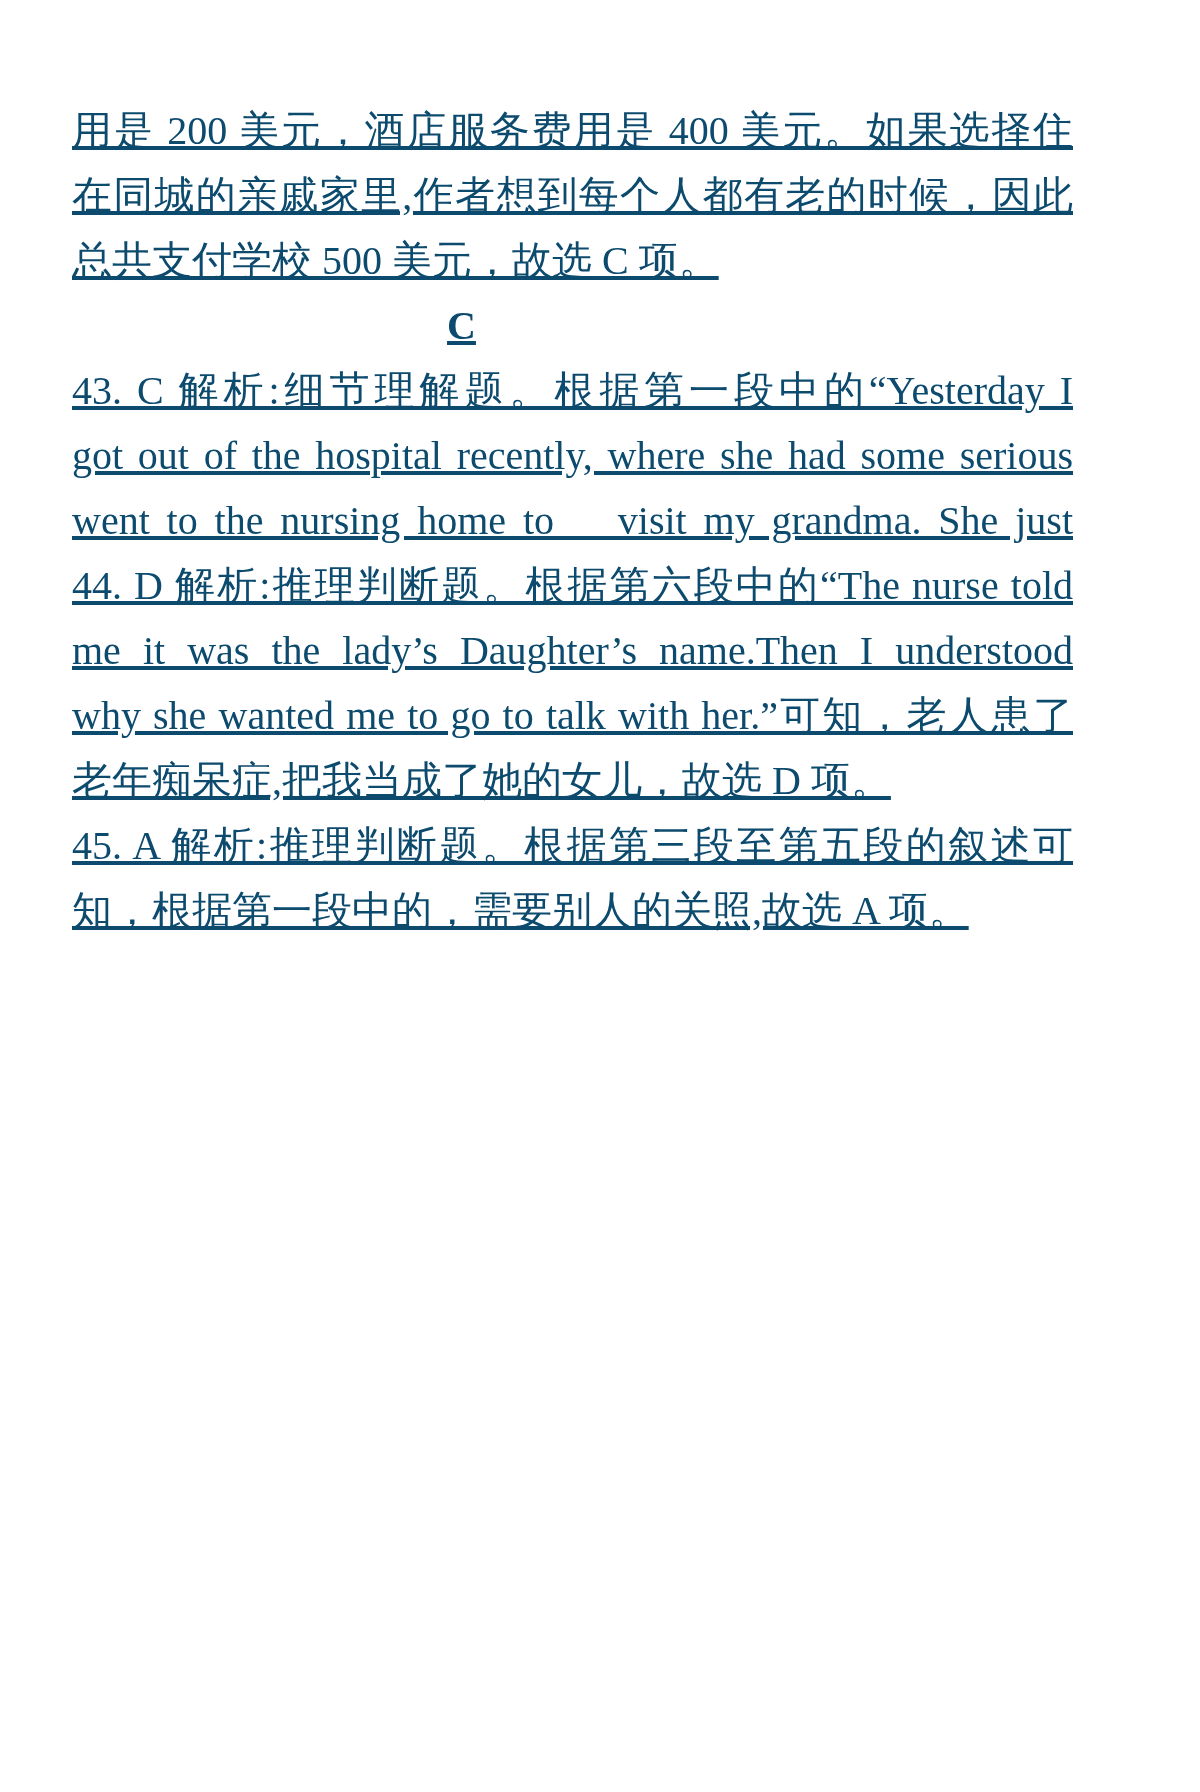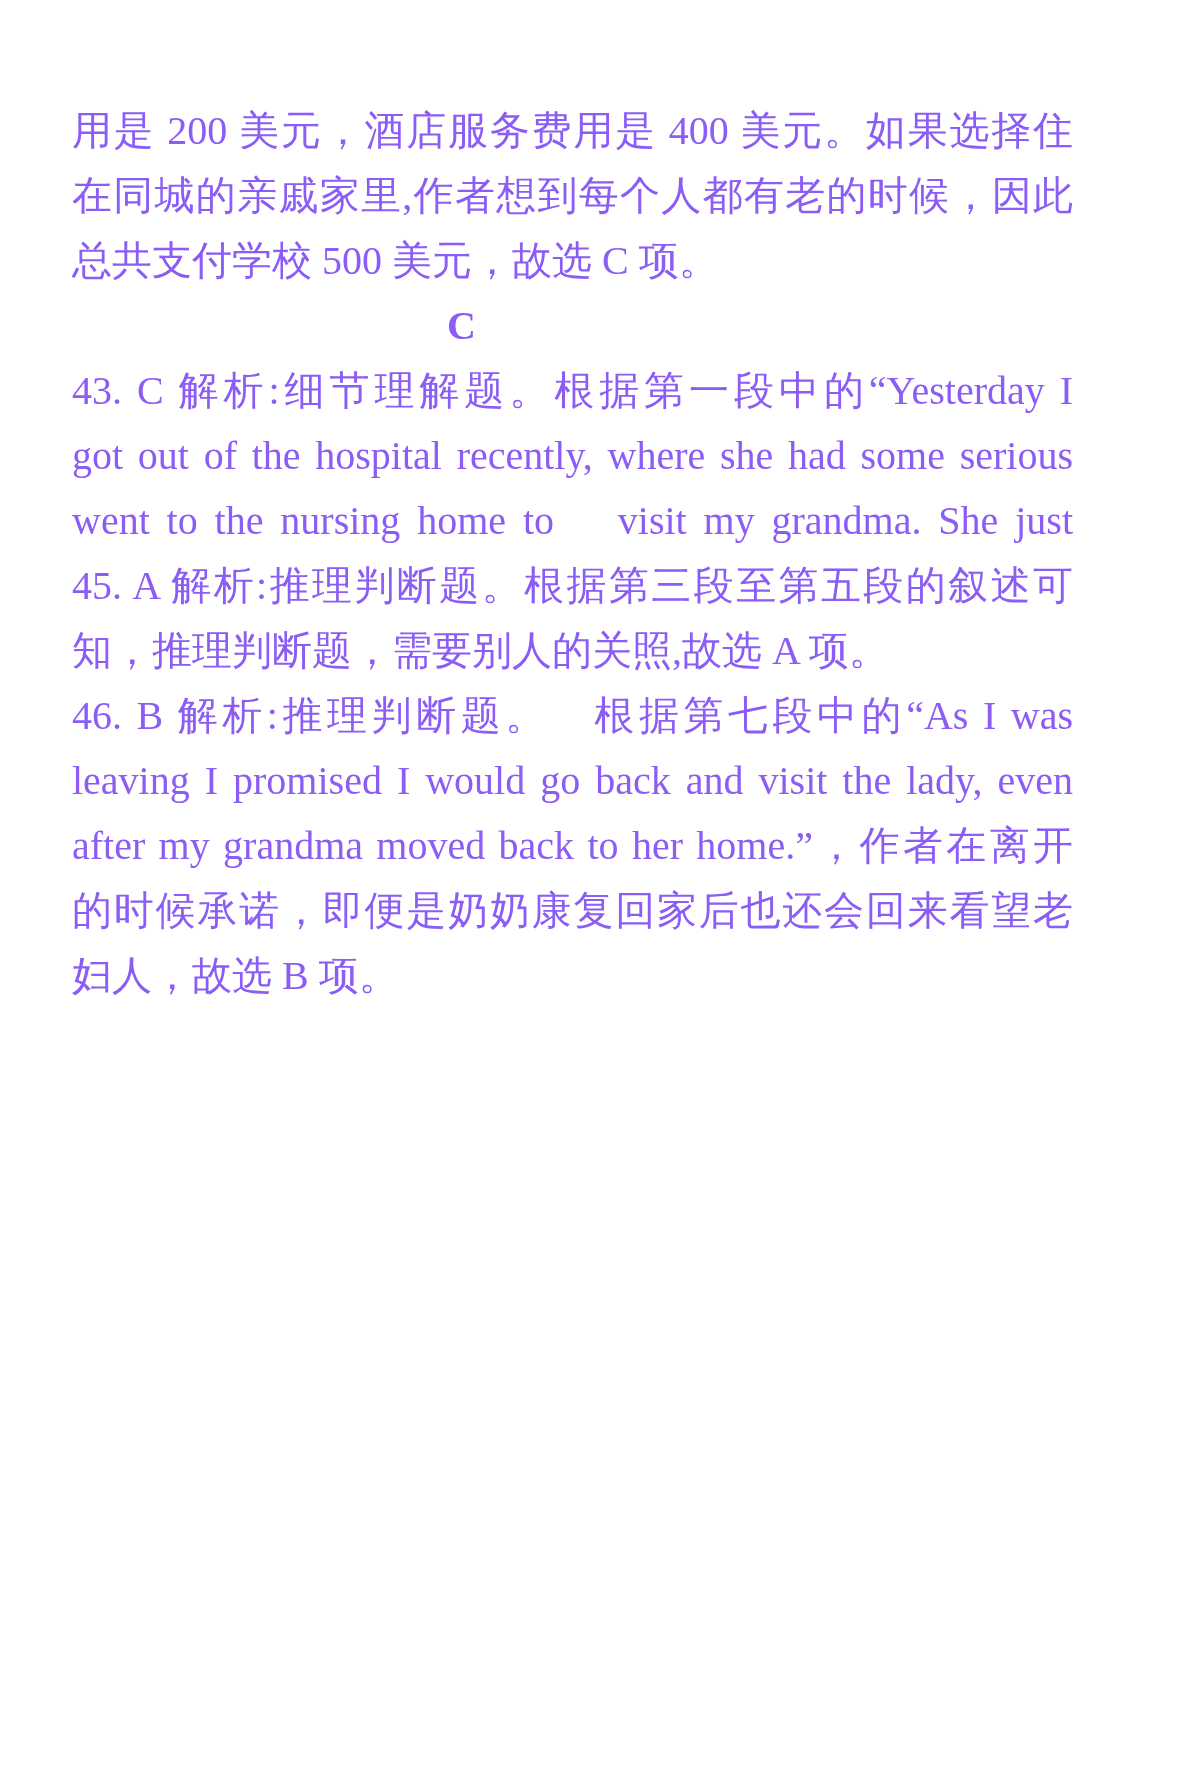--- a/index.html
+++ b/index.html
@@ -40,36 +40,35 @@
     height: 65px;
     font-weight: bold;
     text-align: center;
     position: relative;
     left: -111px;
   }
 </style>
 </head>
 <body style="background: rgb(255, 255, 255);">
 
-<div class="doc" id="doc" style="color: #8b5cf6;">
+<div class="doc" id="doc" style="color: #0c4a6e; text-decoration: underline;">
     <div class="paragraph">
       <div class="line">用是 200 美元，酒店服务费用是 400 美元。如果选择住</div>
       <div class="line">在同城的亲戚家里,作者想到每个人都有老的时候，因此</div>
       <div class="line last">总共支付学校 500 美元，故选 C 项。</div>
     </div>
     <div class="heading">C</div>
     <div class="paragraph">
       <div class="line">43. C 解析:细节理解题。根据第一段中的“Yesterday I</div>
       <div class="line">got out of the hospital recently, where she had some serious</div>
       <div class="line">went to the nursing home to 　visit my grandma. She just</div>
     </div>
     <div class="paragraph">
-      <div class="line">45. A 解析:推理判断题。根据第三段至第五段的叙述可</div>
-      <div class="line last">知，推理判断题，需要别人的关照,故选 A 项。</div>
+      <div class="line">44. D 解析:推理判断题。根据第六段中的“The nurse told</div>
+      <div class="line">me it was the lady’s Daughter’s name.Then I understood</div>
+      <div class="line">why she wanted me to go to talk with her.”可知，老人患了</div>
+      <div class="line last">老年痴呆症,把我当成了她的女儿，故选 D 项。</div>
     </div>
     <div class="paragraph">
-      <div class="line">46. B 解析:推理判断题。　根据第七段中的“As I was</div>
-      <div class="line">leaving I promised I would go back and visit the lady, even</div>
-      <div class="line">after my grandma moved back to her home.”，作者在离开</div>
-      <div class="line">的时候承诺，即便是奶奶康复回家后也还会回来看望老</div>
-      <div class="line last">妇人，故选 B 项。</div>
+      <div class="line">45. A 解析:推理判断题。根据第三段至第五段的叙述可</div>
+      <div class="line last">知，根据第一段中的，需要别人的关照,故选 A 项。</div>
     </div>
   </div>
 
 </body></html>

